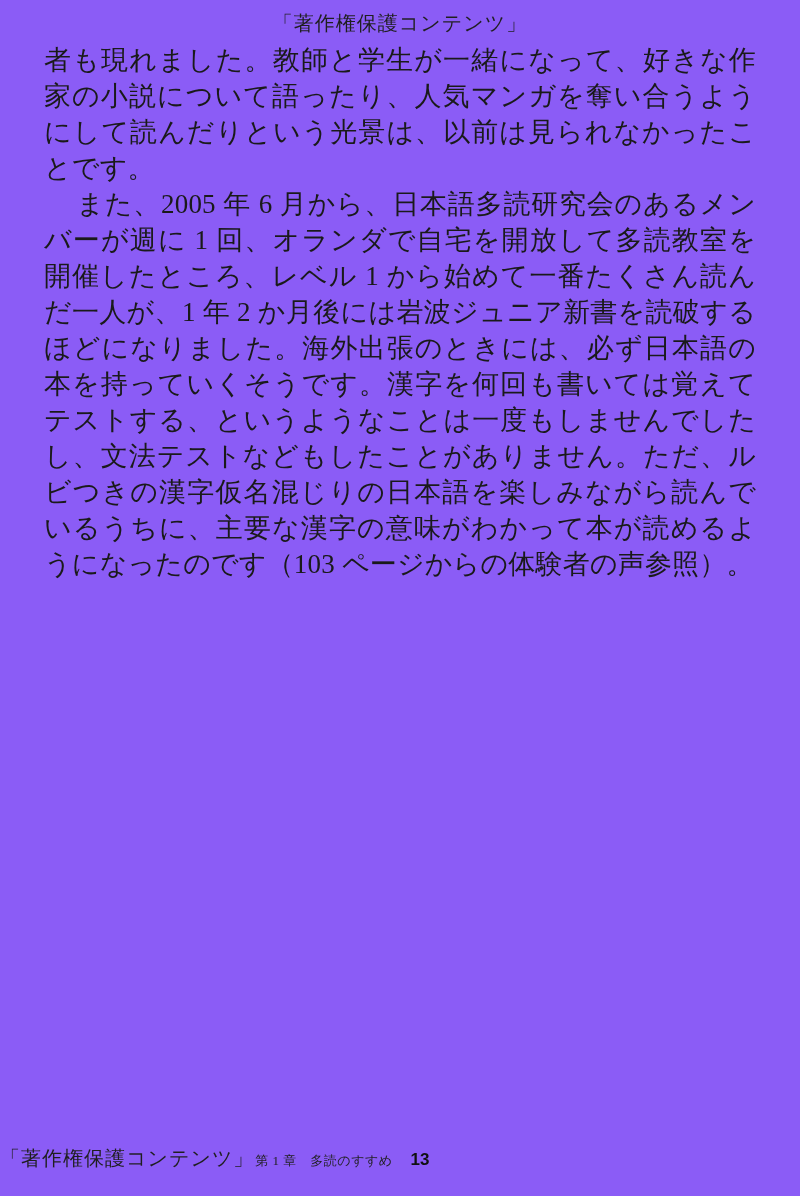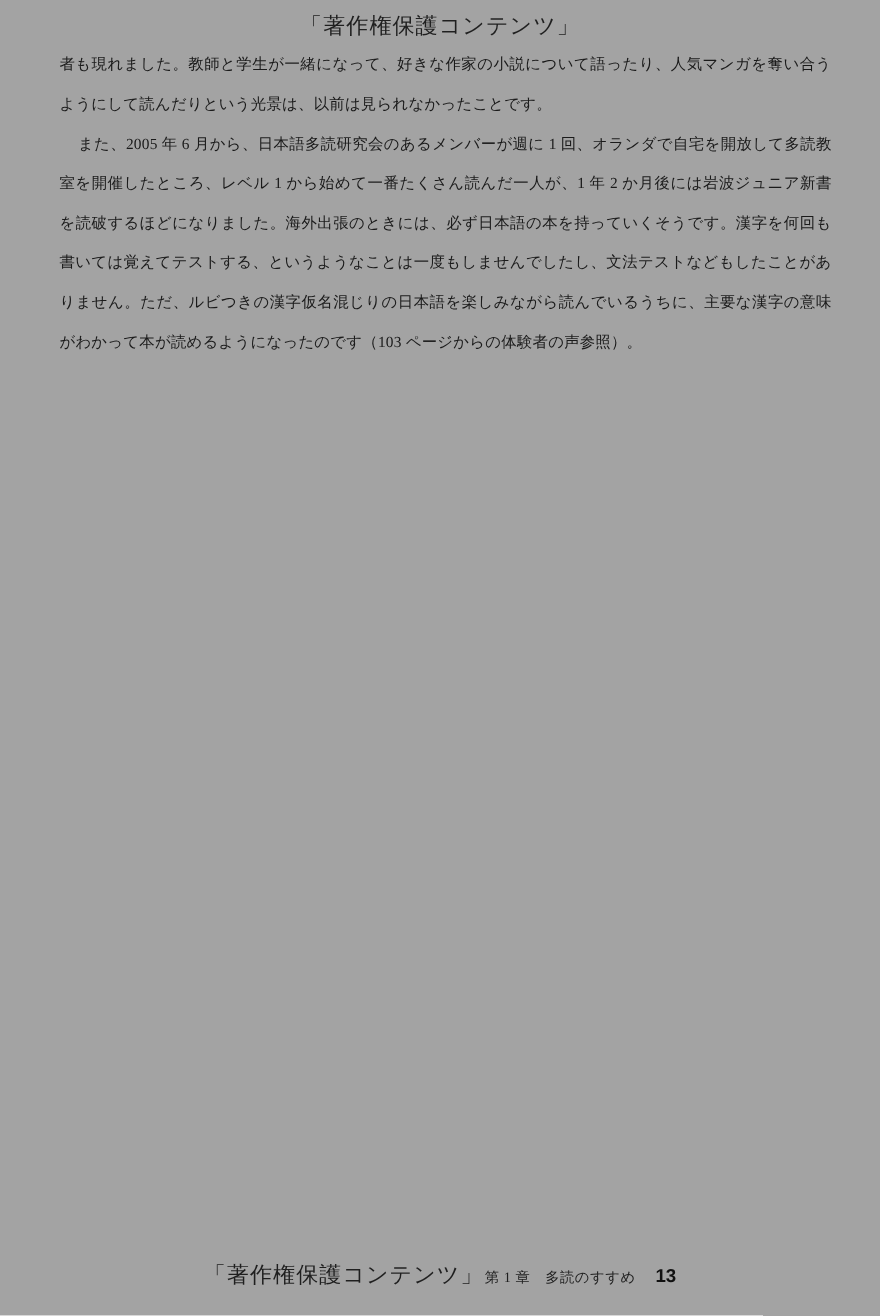--- a/index.html
+++ b/index.html
@@ -4,21 +4,21 @@
 <style>
   html, body {
     margin: 0;
     padding: 0;
     background: #ffffff;
   }
   .page {
     position: relative;
     width: 800px;
     height: 1196px;
-    background: #a3a3a3;
+    background: #8b5cf6;
     font-family: "Liberation Serif", "DejaVu Serif", serif;
     color: #1a1a1a;
     overflow: hidden;
   }
   .header-watermark {
     position: absolute;
     top: 10px;
     left: 0;
     width: 100%;
     text-align: center;
@@ -27,36 +27,36 @@
     color: #1f1f1f;
     white-space: nowrap;
   }
   .body-text {
     position: absolute;
     top: 42px;
     left: 44px;
     width: 712px;
   }
   .para {
-    margin: 0 0 0 10px;
-    font-size: 14px;
+    margin: 0 0 0 0;
+    font-size: 27px;
     line-height: 36px;
     text-align: justify;
     text-justify: inter-character;
     letter-spacing: 0.2px;
   }
   .para.indent {
     text-indent: 1.2em;
   }
   .footer {
     position: absolute;
     bottom: 24px;
     left: 0;
     width: 100%;
-    text-align: center;
+    text-align: left;
   }
   .footer-inner {
     display: inline-block;
     white-space: nowrap;
   }
   .footer-watermark {
     font-size: 20px;
     letter-spacing: 1px;
     color: #1f1f1f;
   }

